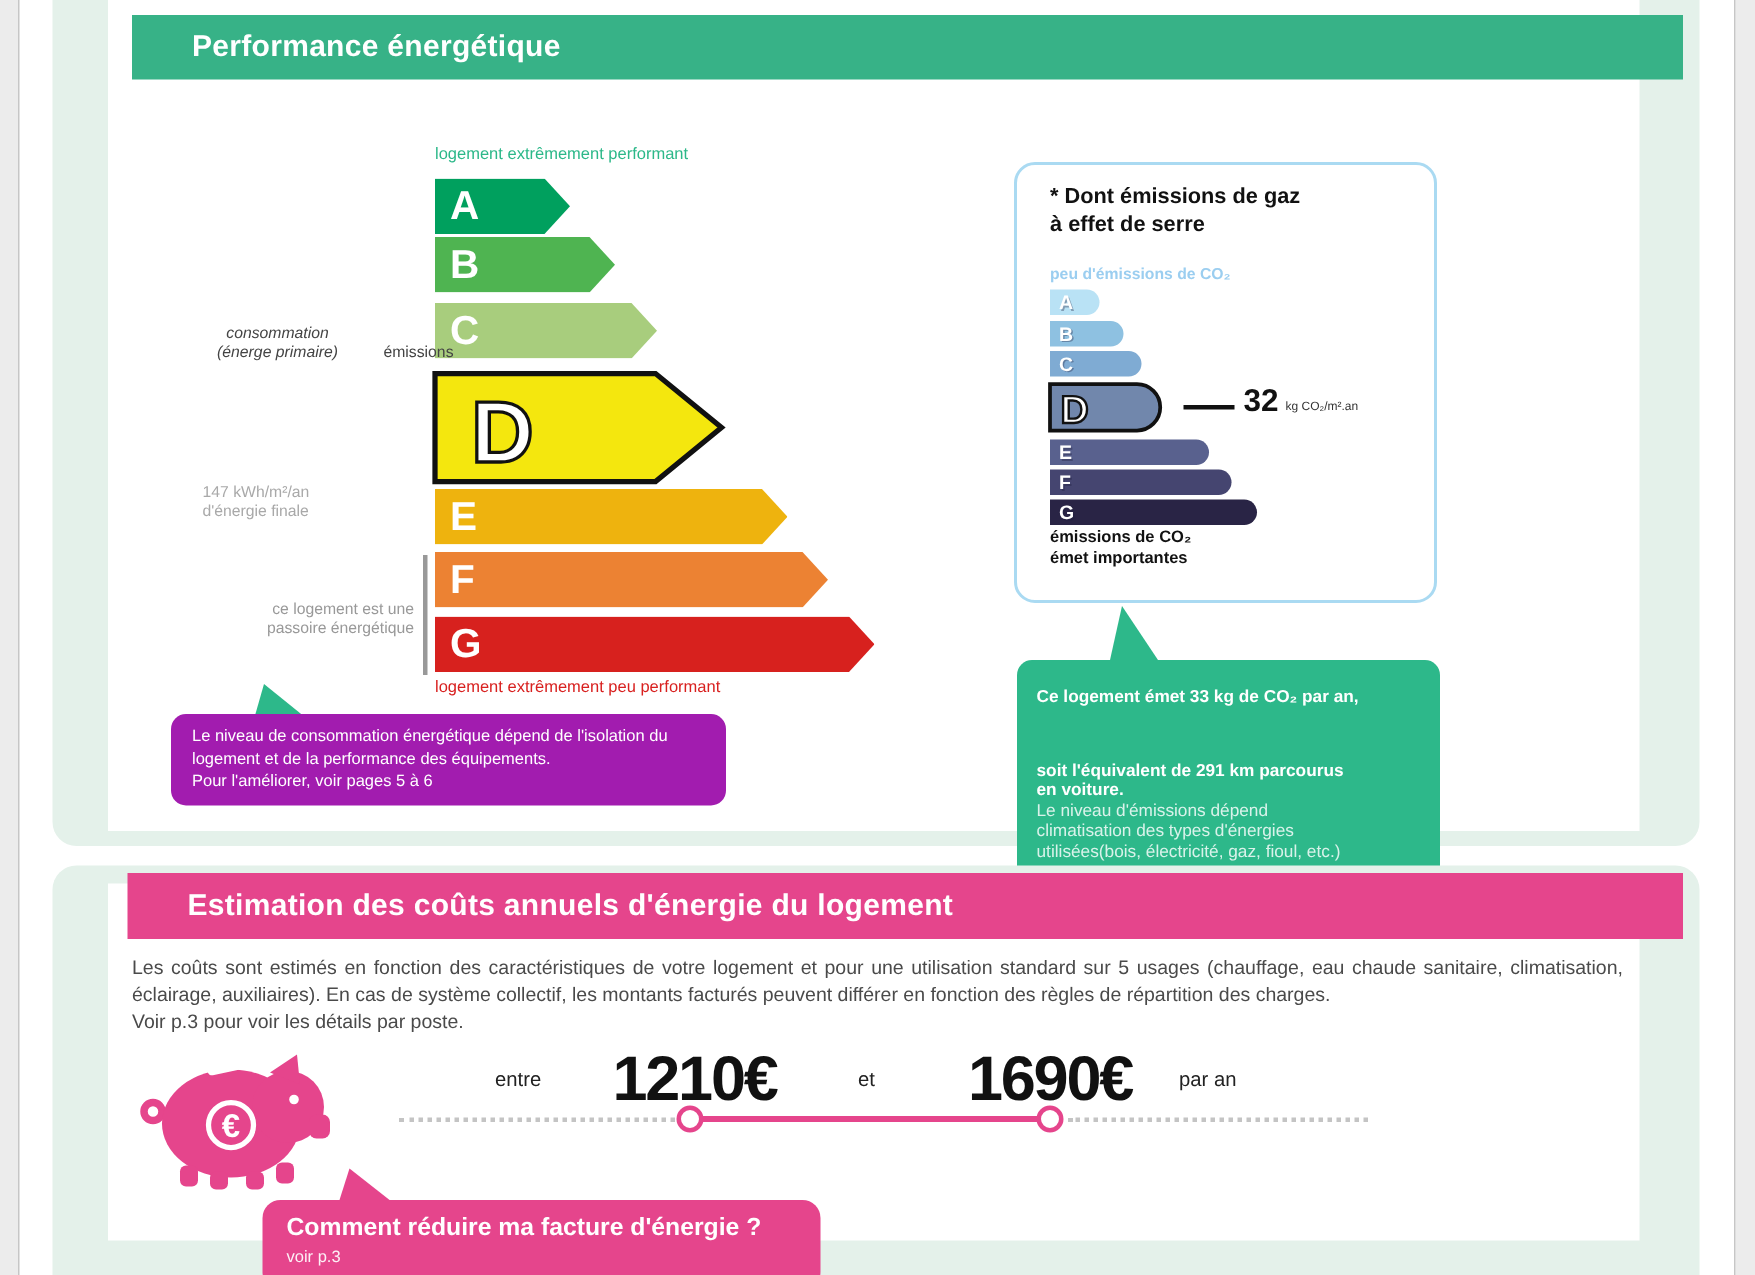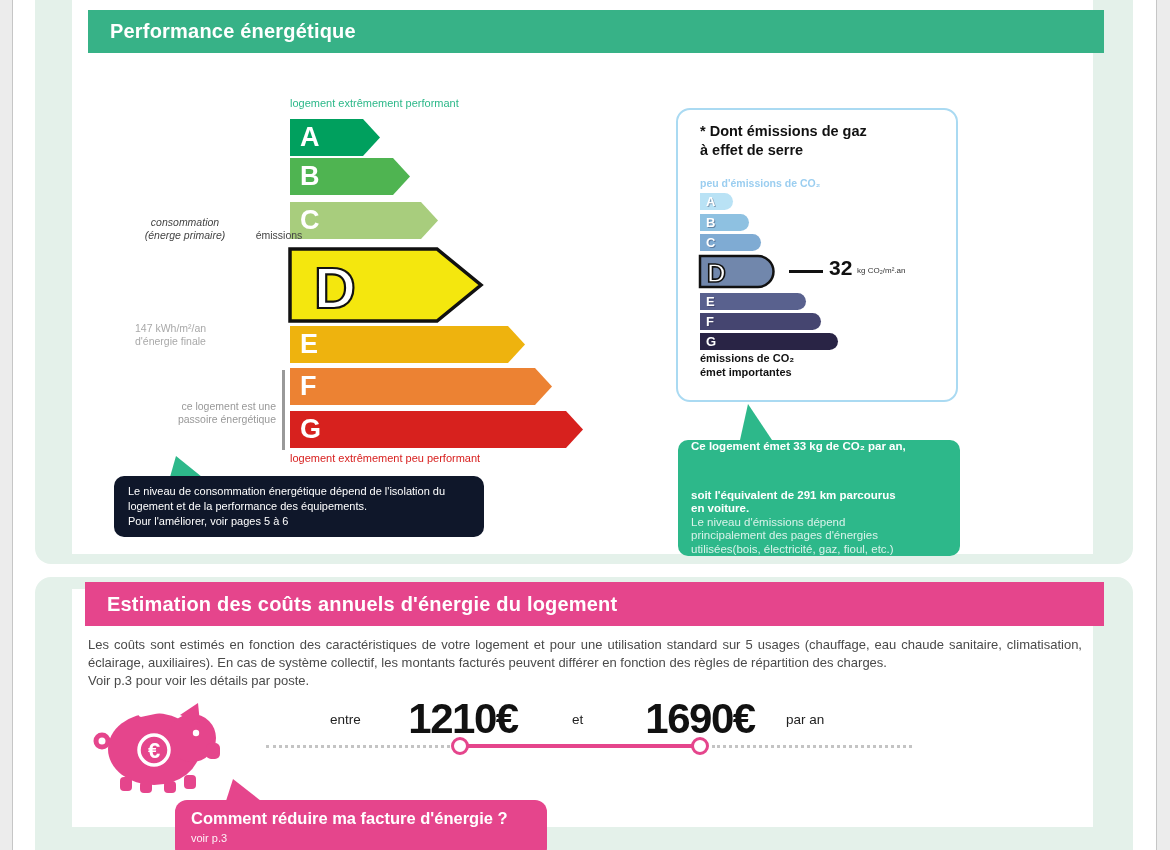--- a/index.html
+++ b/index.html
@@ -2,21 +2,21 @@
 <html lang="fr"><head>
 <meta charset="utf-8">
 <style>
   html,body{margin:0;padding:0;}
   body{background:#ececec;font-family:"Liberation Sans","DejaVu Sans",sans-serif;}
   #stage{position:relative;width:1170px;height:850px;overflow:hidden;background:#ececec;}
   .abs{position:absolute;}
   .page-bg{left:12px;top:0;width:1143px;height:850px;background:#fff;border-left:1px solid #c6c6c6;border-right:1px solid #c6c6c6;}
   .panel{background:#e4f1ea;border-radius:16px;}
   .panel-inner{background:#ffffff;}
-  .title-bar{display:flex;align-items:center;padding-left:22px;color:#fff;font-size:20px;font-weight:bold;letter-spacing:.2px;}
+  .title-bar{display:flex;align-items:center;padding-left:40px;color:#fff;font-size:20px;font-weight:bold;letter-spacing:.2px;}
   
   .ebar{clip-path:polygon(0 0,calc(100% - 17px) 0,100% 50%,calc(100% - 17px) 100%,0 100%);
         display:flex;align-items:center;color:#fff;font-weight:bold;font-size:27px;padding-left:10px;box-sizing:border-box;height:37px;}
   .small-label{font-size:11px;}
   .gray{color:#a9a9a9;}
   
   .info-box{display:flex;border:3px solid #111;border-radius:10px;background:#fff;box-sizing:border-box;}
   .info-cell{flex:1;display:flex;flex-direction:column;align-items:center;justify-content:center;}
   .info-val{font-weight:bold;color:#111;}
   .info-unit{font-size:8.5px;color:#111;margin-top:1px;}
@@ -87,21 +87,21 @@
     <div>d'énergie finale</div>
   </div>
 
   <div class="abs" style="left:150px;top:400px;width:126px;text-align:right;font-size:10.5px;color:#999;line-height:13px;">
     <div>ce logement est une</div>
     <div>passoire énergétique</div>
   </div>
   <div class="abs" style="left:282px;top:370px;width:3px;height:80px;background:#999;"></div>
 
   <div class="abs tri-up tri-green" style="left:170px;top:456px;"></div>
-  <div class="abs bubble" style="left: 114px; top: 476px; width: 370px; padding: 8px 14px; font-size: 11px; line-height: 15px; background: #0f172a;">
+  <div class="abs bubble" style="left: 114px; top: 476px; width: 370px; padding: 8px 14px; font-size: 11px; line-height: 15px; background: #a21caf;">
     <div>Le niveau de consommation énergétique dépend de l'isolation du</div>
     <div>logement et de la performance des équipements.</div>
     <div>Pour l'améliorer, voir pages 5 à 6</div>
   </div>
 
   <div class="abs" style="left:676px;top:108px;width:278px;height:290px;background:#fff;border:2px solid #aadaf2;border-radius:14px;"></div>
   <div class="abs" style="left:700px;top:122px;font-size:14.5px;font-weight:bold;color:#111;line-height:19px;">
     <div>* Dont émissions de gaz</div>
     <div>à effet de serre</div>
   </div>
@@ -135,26 +135,26 @@
   <div class="abs" style="left:789px;top:270px;width:34px;height:3px;background:#111;"></div>
   <div class="abs" style="left:829px;top:256px;font-size:21px;font-weight:800;color:#111;">32</div>
   <div class="abs" style="left:857px;top:266px;font-size:8px;color:#333;">kg CO₂/m².an</div>
 
   <div class="abs" style="left:700px;top:351px;font-size:11px;font-weight:bold;color:#111;line-height:14px;">
     <div>émissions de CO₂</div>
     <div>émet importantes</div>
   </div>
 
   <div class="abs tri-up tri-green2" style="left:740px;top:404px;"></div>
-  <div class="abs bubble" style="left: 678px; top: 440px; width: 282px; padding: 0 13px; font-size: 11.5px; line-height: 13.5px; background: rgb(45, 184, 138);">
+  <div class="abs bubble" style="left: 678px; top: 440px; width: 282px; padding: 19px 13px; font-size: 11.5px; line-height: 13.5px; background: rgb(45, 184, 138);">
     <div style="font-weight:bold;">Ce logement émet 33 kg de CO₂ par an,</div>
     <div style="font-weight:bold;margin-top:35px;">soit l'équivalent de 291 km parcourus</div>
     <div style="font-weight:bold;">en voiture.</div>
     <div style="color:rgba(255,255,255,.82);">Le niveau d'émissions dépend</div>
-    <div style="color:rgba(255,255,255,.82);">principalement des pages d'énergies</div>
+    <div style="color:rgba(255,255,255,.82);">climatisation des types d'énergies</div>
     <div style="color:rgba(255,255,255,.82);">utilisées(bois, électricité, gaz, fioul, etc.)</div>
   </div>
 
   <div class="abs panel" style="left:35px;top:577px;width:1098px;height:290px;"></div>
   <div class="abs panel-inner" style="left:72px;top:589px;width:1021px;height:238px;"></div>
   <div class="abs title-bar" style="left: 85px; top: 582px; width: 997px; height: 44px; background: rgb(229, 69, 140);">
     <span>Estimation des coûts annuels d'énergie du logement</span>
   </div>
 
   <div class="abs" style="left:88px;top:636px;width:994px;font-size:13px;color:#4a4a4a;line-height:17.5px;text-align:justify;">Les coûts sont estimés en fonction des caractéristiques de votre logement et pour une utilisation standard sur 5 usages (chauffage, eau chaude sanitaire, climatisation, éclairage, auxiliaires). En cas de système collectif, les montants facturés peuvent différer en fonction des règles de répartition des charges.</div>

